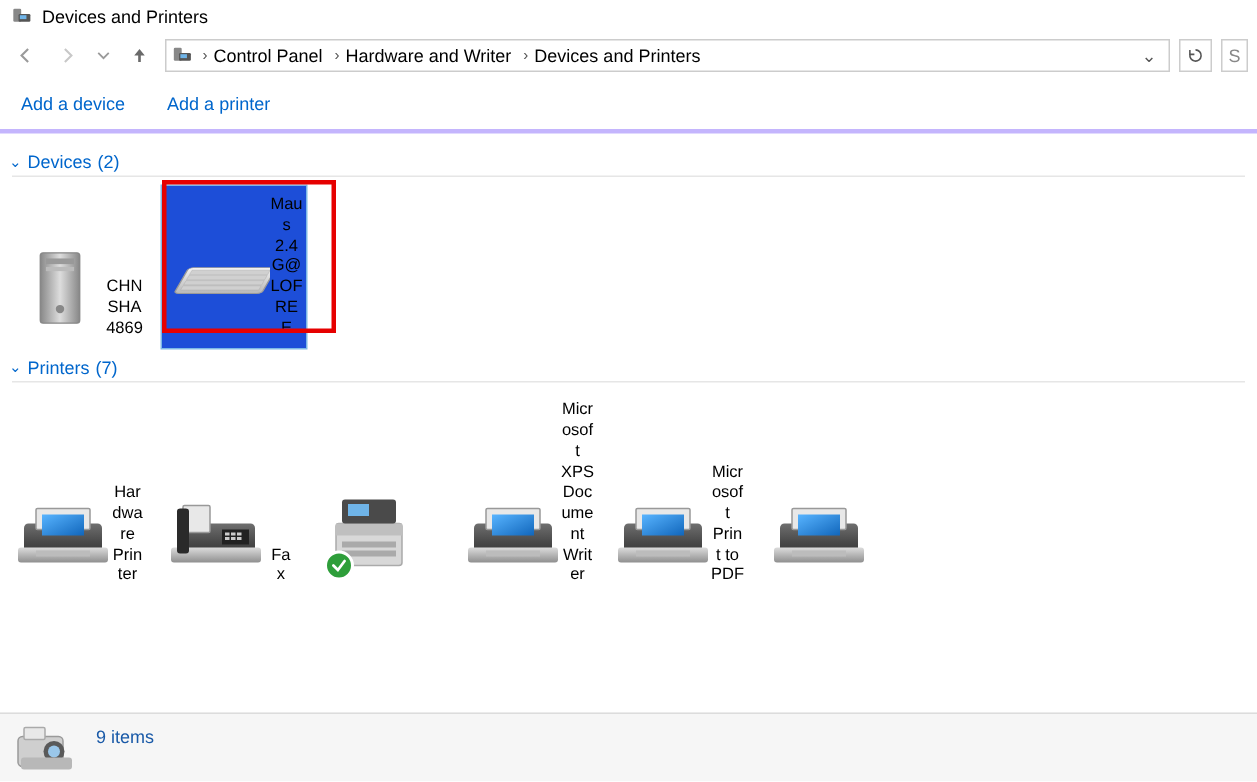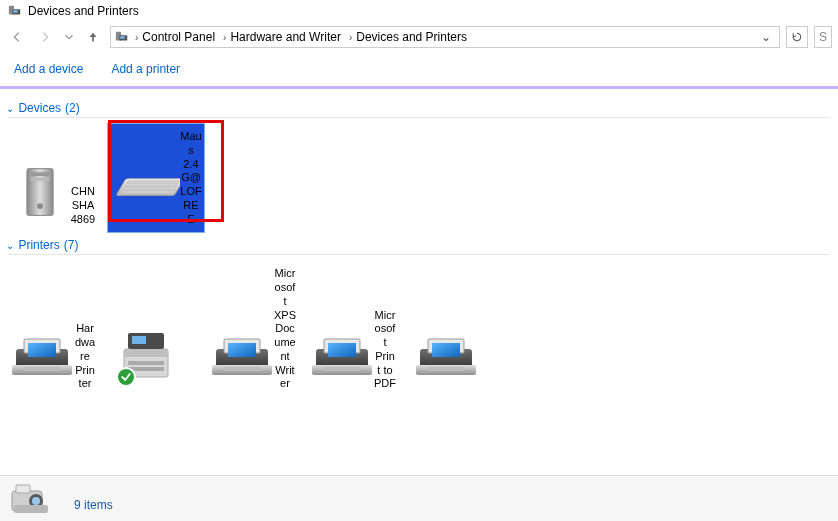--- a/index.html
+++ b/index.html
@@ -143,22 +143,22 @@
 
   
   .status-bar {
     position: absolute;
     bottom: 0; left: 0; right: 0;
     height: 46px;
     border-top: 1px solid #dcdcdc;
     background: #f6f6f6;
     display: flex;
     align-items: center;
-    gap: 24px;
-    padding: 18px 10px;
+    gap: 14px;
+    padding: 4px 10px;
   }
   .status-icon svg { width: 40px; height: 36px; display:block;}
   .status-text {
     color: #1a5aa8;
     font-size: 12px;
     align-self: flex-start;
     margin-top: 4px;
   }
 
   
@@ -376,20 +376,28 @@
     <div class="item">
       <div class="icon-wrap">
         <svg viewBox="0 0 64 48" width="64" height="48">
             <use href="#ic-printer"></use>
           </svg>
       </div>
       <div class="label">Hardware Printer</div>
     </div>
     <div class="item">
       <div class="icon-wrap">
+        <svg viewBox="0 0 64 48" width="64" height="48">
+            <use href="#ic-fax"></use>
+          </svg>
+      </div>
+      <div class="label">Fax</div>
+    </div>
+    <div class="item">
+      <div class="icon-wrap">
         <svg viewBox="0 0 64 52" width="64" height="52">
             <use href="#ic-mfp"></use>
           </svg>
         <span class="check-badge">
           <svg viewBox="0 0 16 16">
               <path d="M3 8 L7 12 L13 4" stroke="#fff" stroke-width="2.4" fill="none" stroke-linecap="round"></path>
             </svg>
         </span>
       </div>
     </div>

